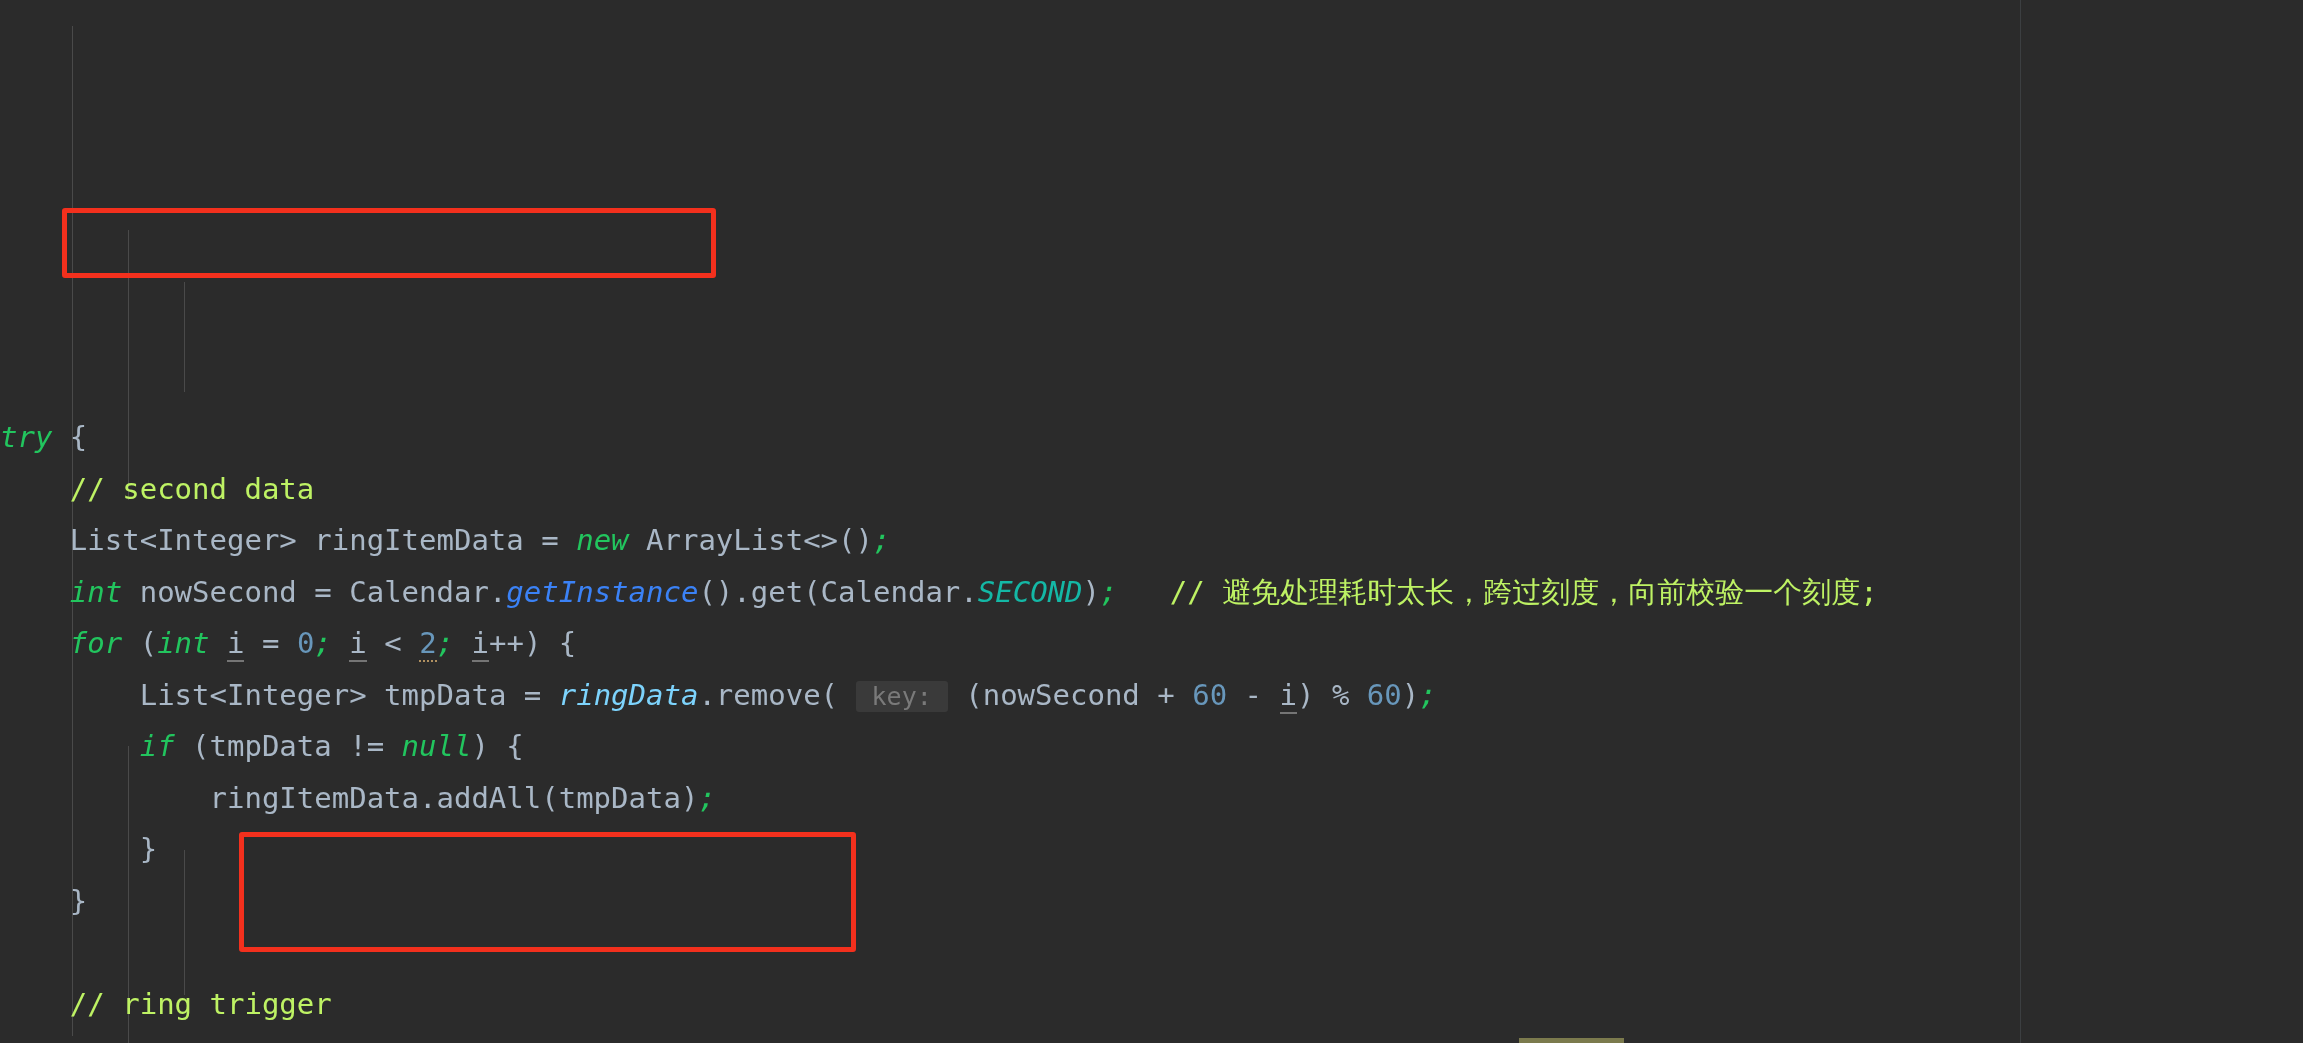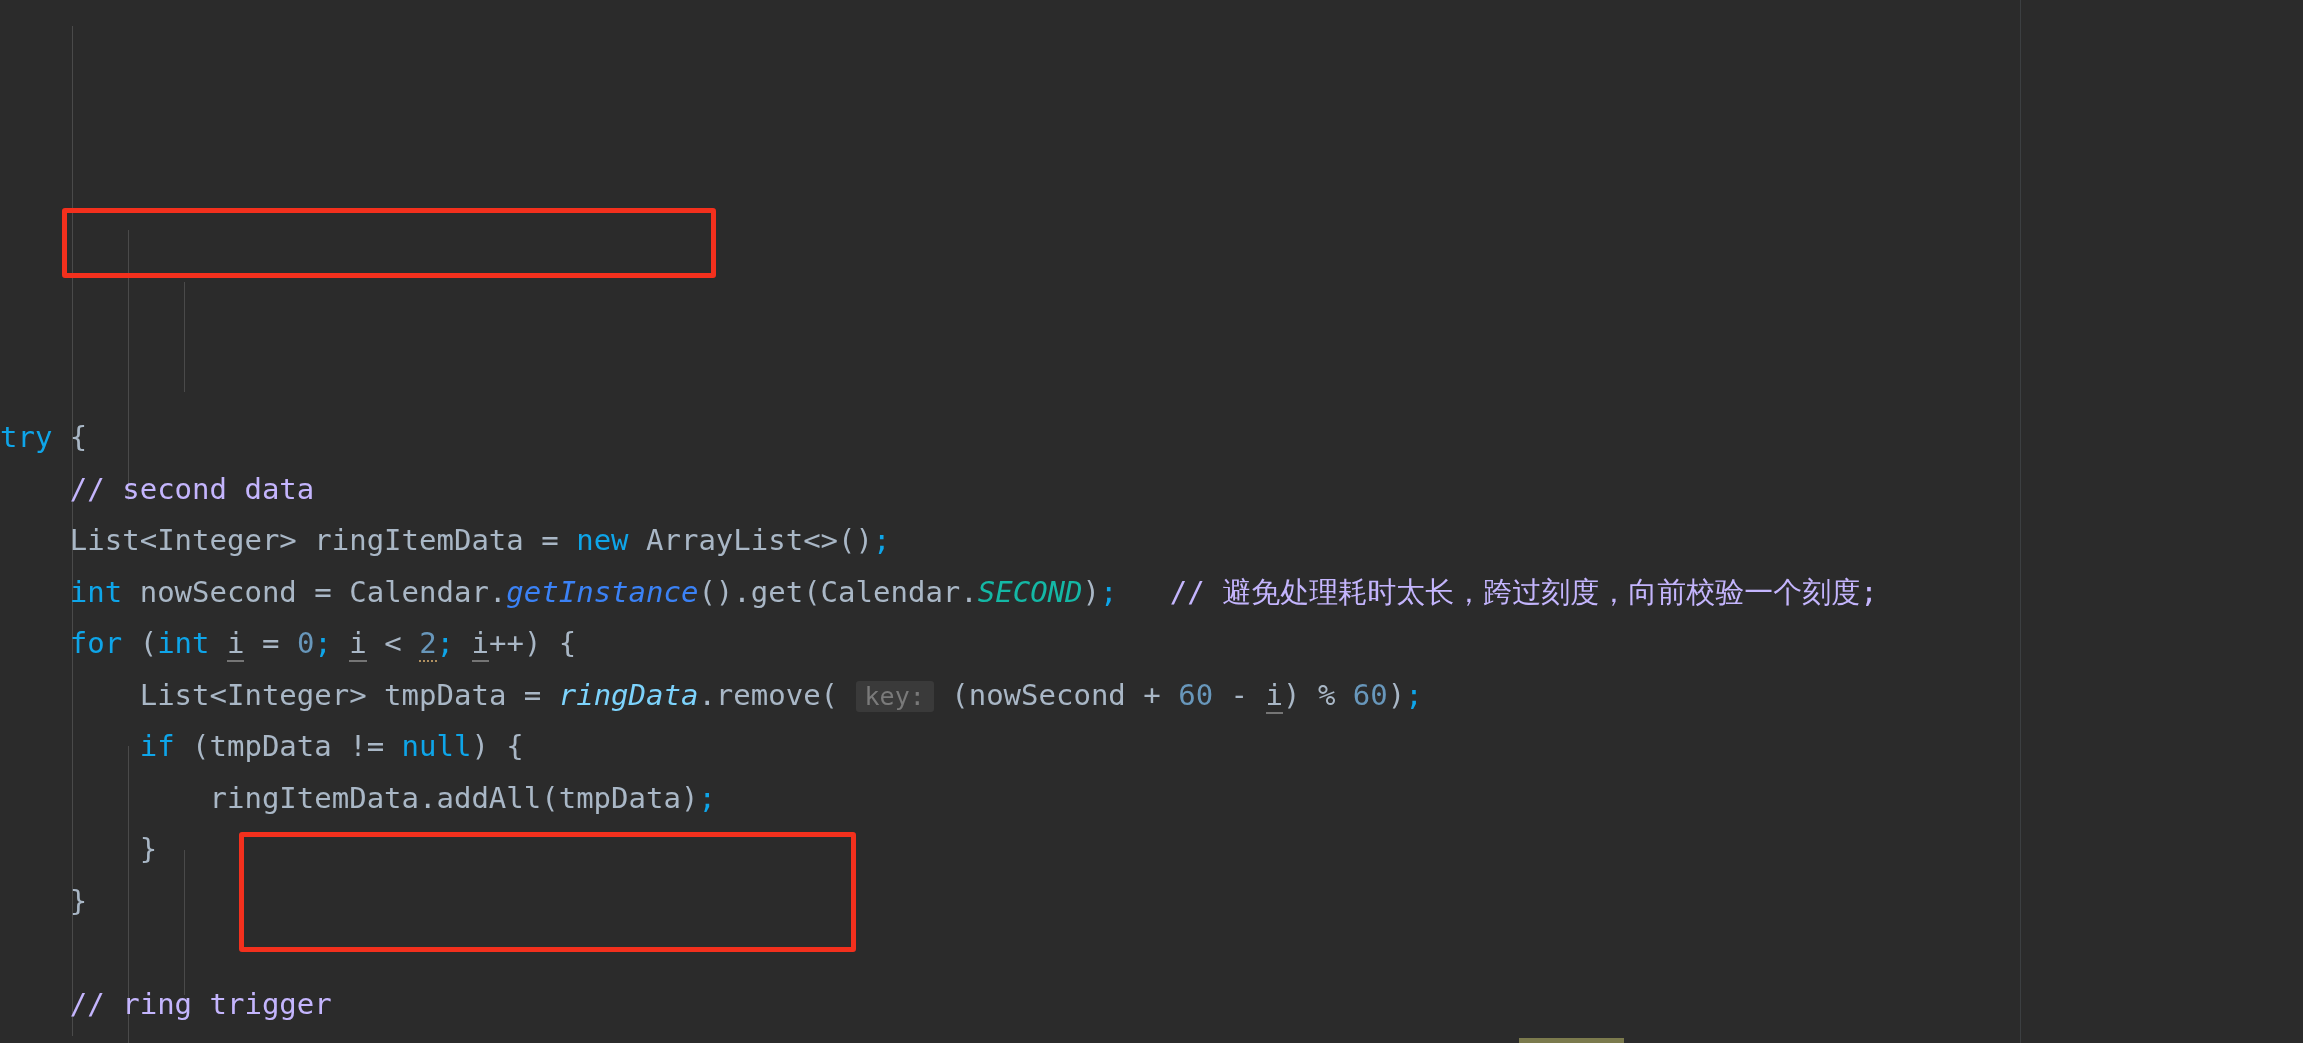--- a/index.html
+++ b/index.html
@@ -14,29 +14,29 @@
     position:absolute;inset:0;
     background:#2b2b2b;
     font-size:29px;
     line-height:51.5px;
     white-space:pre;
     color:#a9b7c6;
   }
   .line{height:51.5px;position:relative;}
   .ind{display:inline-block;}
   
-  .kw{color:#0ea5e9;}
+  .kw{color:#22c55e;font-style:italic;}
   .id{color:#a9b7c6;}
-  .cmt{color:#c4b5fd;}
+  .cmt{color:#bef264;}
   .str{color:#6a8759;}
   .num{color:#6897bb;}
   .field{color:#7dd3fc;font-style:italic;}
   .stat{color:#3b82f6;font-style:italic;}
   .constc{color:#14b8a6;font-style:italic;}
-  .hint{color:#7a7a7a;background:#3a3a3a;border-radius:3px;padding:1px 9px;font-size:25px;}
+  .hint{color:#7a7a7a;background:#3a3a3a;border-radius:3px;padding:1px 16px;font-size:25px;}
   .lv{border-bottom:2px solid #757575;}
   .squig{border-bottom:2px dotted #b09060;}
   .hl{background:#7b7a4d;color:#a9b7c6;}
   
   .vguide{position:absolute;top:0;bottom:0;width:1px;background:#3c3f41;}
   .iguide{position:absolute;width:1px;background:#4a4a4a;}
   
   .redbox{position:absolute;border:5px solid #f3301d;border-radius:3px;pointer-events:none;}
 </style>
 </head>

